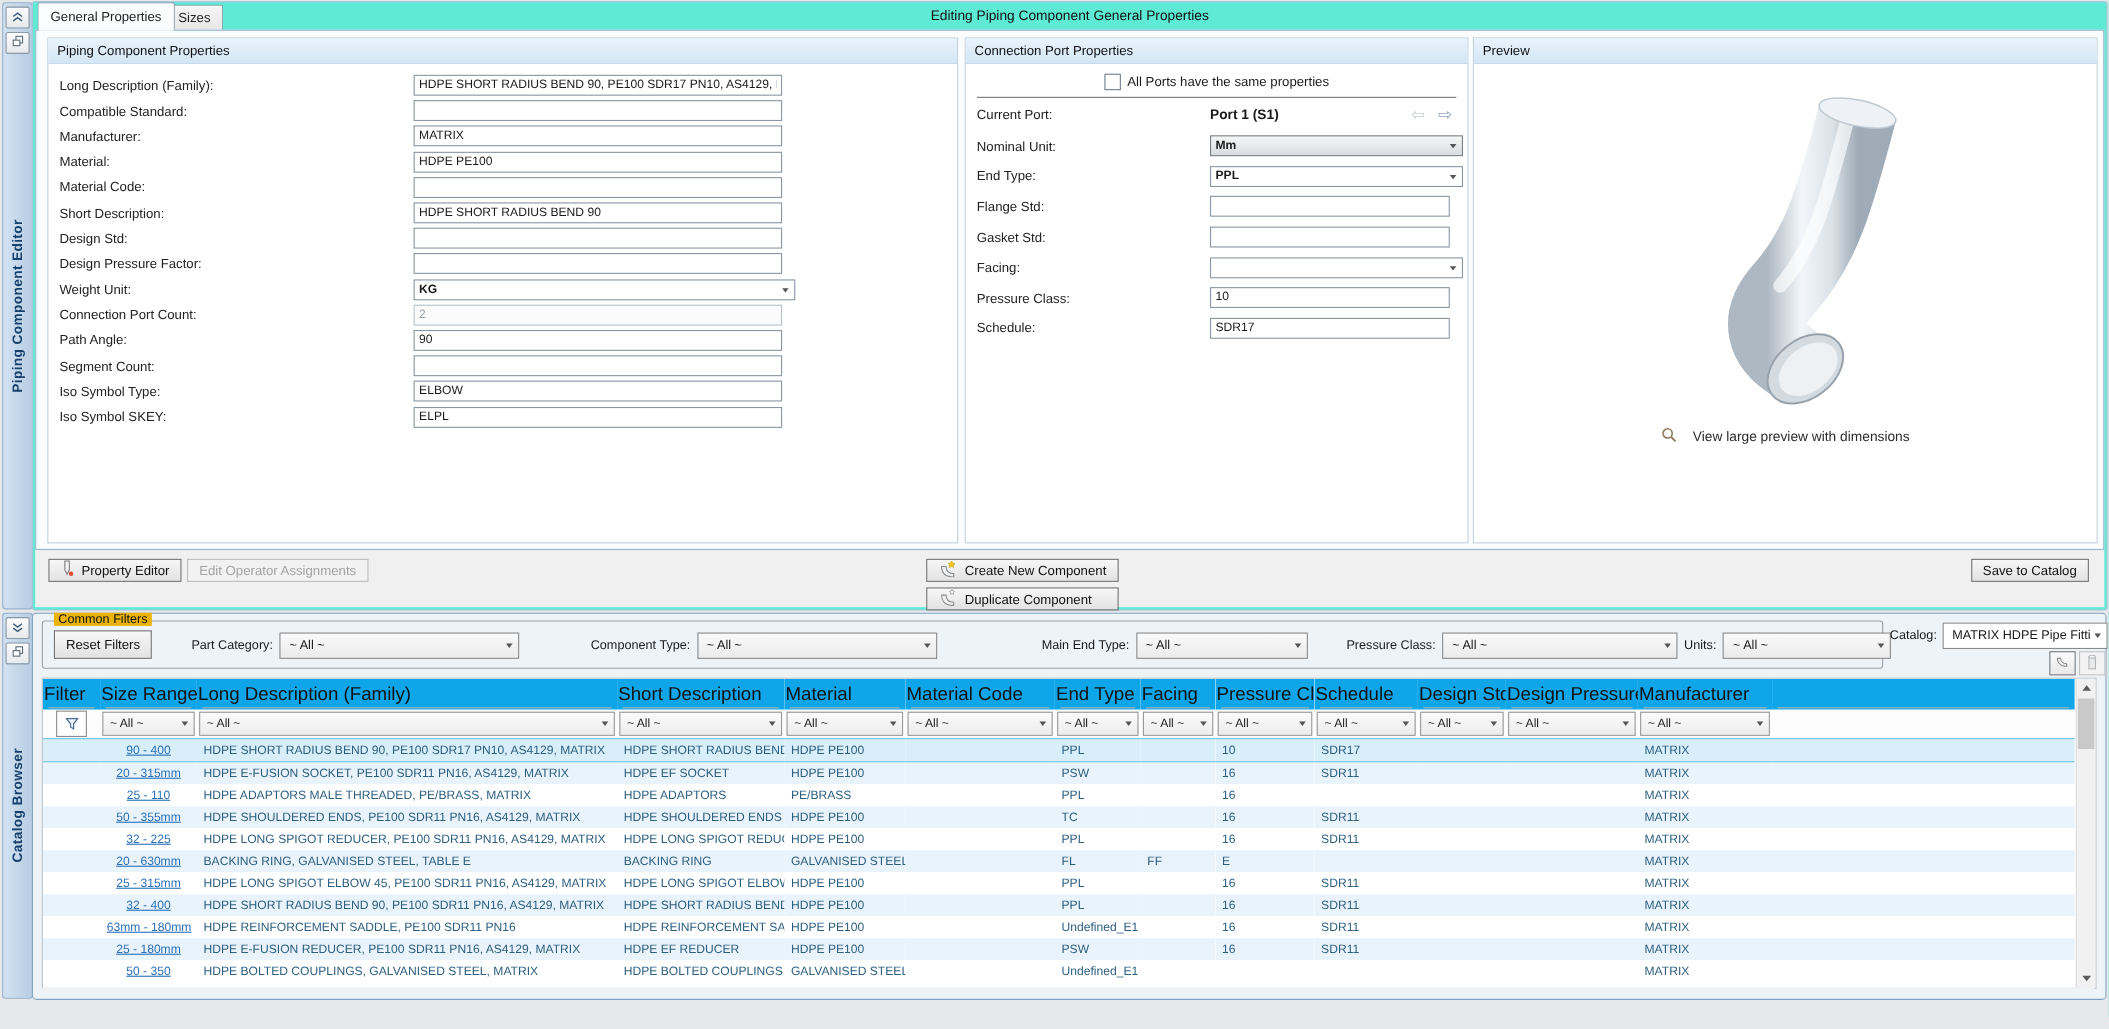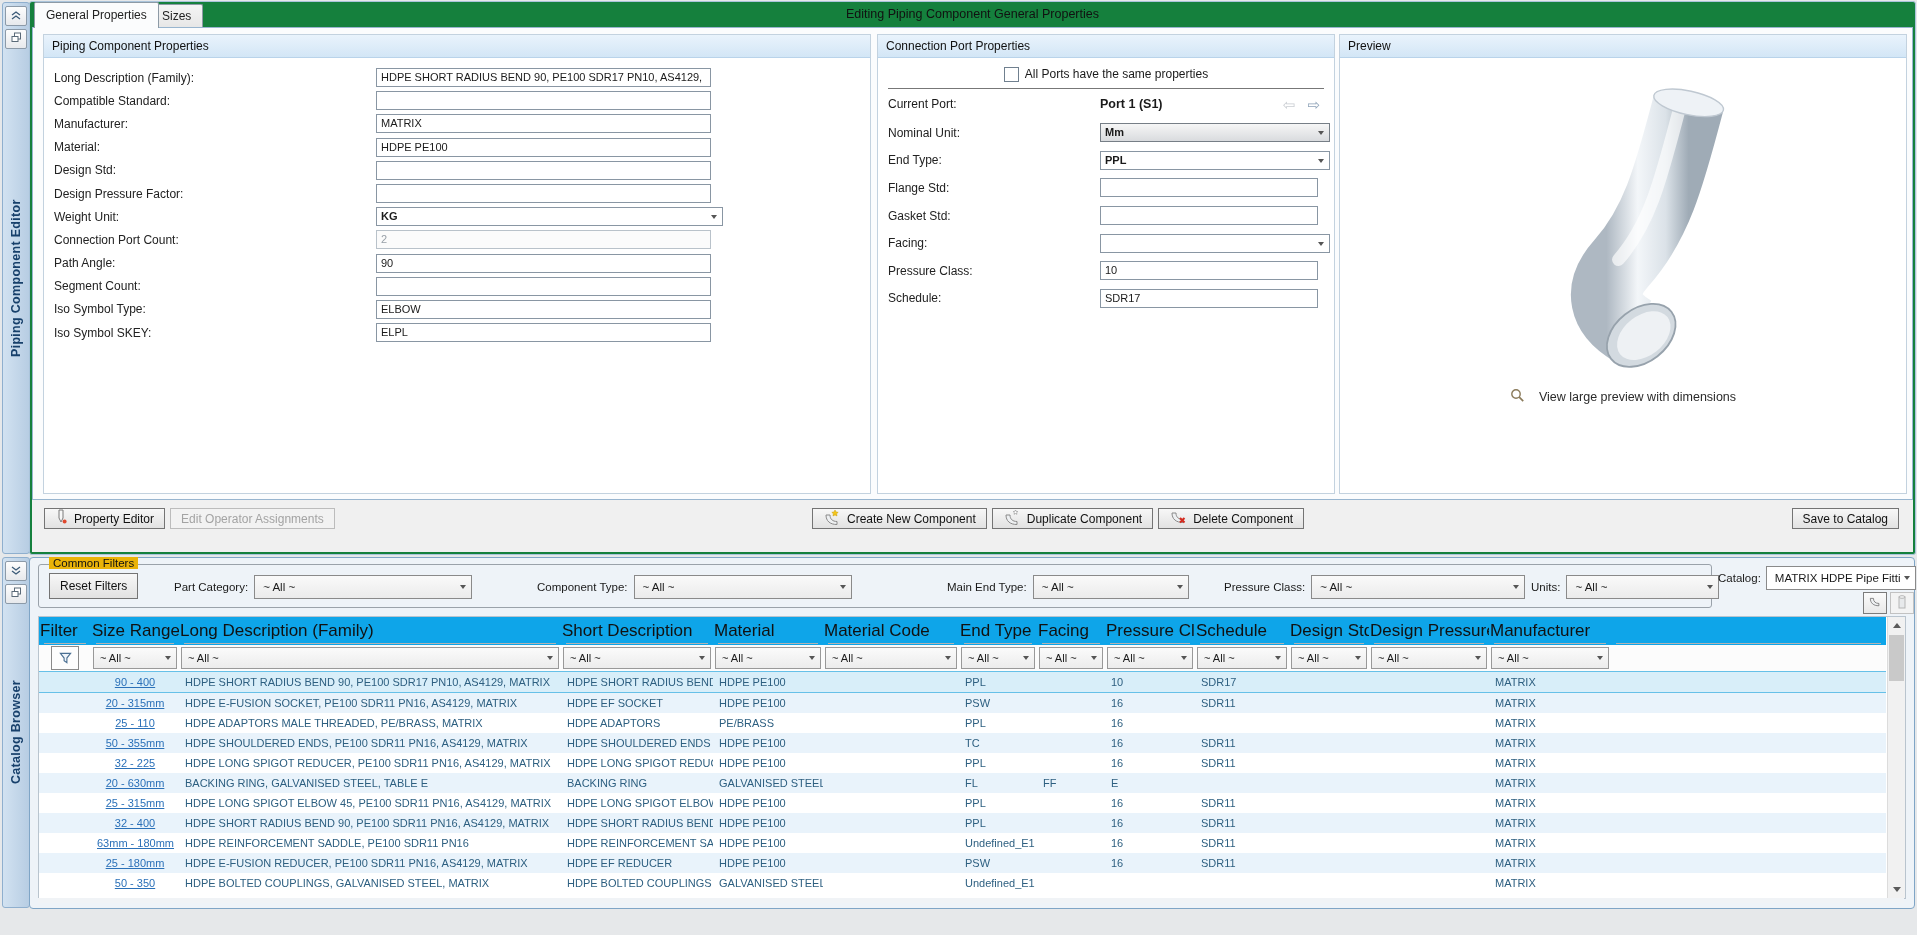--- a/index.html
+++ b/index.html
@@ -8,21 +8,21 @@
   
   .rail{position:absolute;background:linear-gradient(90deg,#d2e2f1,#b7cde3);border:1px solid #8fafce;border-radius:3px;}
   .rail-top{left:2px;top:2px;width:26px;height:550px;}
   .rail-bottom{left:2px;top:557px;width:26px;height:349px;}
   .vlabel{position:absolute;inset:0;display:flex;align-items:center;justify-content:center;
           writing-mode:vertical-rl;transform:rotate(180deg);font-weight:bold;color:#17406b;font-size:12.5px;letter-spacing:.3px;}
   .rail-btns{position:absolute;top:3px;left:2px;display:flex;flex-direction:column;gap:3px;}
   .sq-btn{width:20px;height:18px;border:1px solid #8c9aa8;background:linear-gradient(#fdfdfd,#e7e9ec);display:flex;align-items:center;justify-content:center;border-radius:2px;}
 
   
-  .top-panel{position:absolute;left:29px;top:1px;width:1885px;height:552px;background:#15803d;border:1px solid #aac4db;border-radius:3px;}
+  .top-panel{position:absolute;left:29px;top:1px;width:1885px;height:552px;background:#5eead4;border:1px solid #aac4db;border-radius:3px;}
   .tabbar{position:absolute;left:0;top:0;right:0;height:25px;}
   .tab{position:absolute;bottom:-1px;height:23px;line-height:23px;padding:0 11px;border:1px solid #8d9aa6;border-bottom:none;font-size:12px;background:linear-gradient(#f5f5f5,#e6e6e6);color:#222;border-radius:2px 2px 0 0;}
   .tab.active{height:25px;line-height:25px;background:#fbfcfd;z-index:3;}
   .main-title{position:absolute;left:0;right:0;top:5px;text-align:center;font-size:12.5px;color:#111;}
   .page{position:absolute;left:2px;top:25px;right:2px;height:471px;background:#fbfcfd;border:1px solid #98b5cf;z-index:2;}
 
   
   .gb{position:absolute;top:6px;height:458px;border:1px solid #c3d2df;background:#fff;}
   .gb1{left:10px;width:826px;}
   .gb2{left:844px;width:456px;}
@@ -57,21 +57,21 @@
   
   .preview-body{position:relative;height:435px;}
   .preview-svg{display:block;margin:12px auto 0 auto;}
   .preview-link{position:absolute;left:0;right:0;top:318px;display:flex;justify-content:center;align-items:center;gap:14px;font-size:12.5px;color:#2b2b2b;cursor:pointer;}
 
   
   .actionbar{position:absolute;left:2px;top:497px;right:2px;height:53px;background:#f0f0f0;}
   .btn{height:21px;border:1px solid #747474;background:linear-gradient(#f7f7f7,#e2e2e2);font-size:12px;color:#111;display:inline-flex;align-items:center;gap:6px;padding:0 10px;font-family:"Liberation Sans",sans-serif;}
   .btn.disabled{color:#a3a3a3;border-color:#bcbcbc;background:#f2f2f2;}
   .left-actions{position:absolute;left:12px;top:9px;display:flex;gap:5px;}
-  .center-actions{position:absolute;left:780px;top:9px;display:flex;gap:5px;}
+  .center-actions{position:absolute;left:810px;top:9px;display:flex;gap:5px;flex-direction:column;}
   .save-btn{position:absolute;right:14px;top:9px;}
 
   
   .bottom-panel{position:absolute;left:29px;top:557px;width:1884px;height:350px;background:#eef3f8;border:1px solid #7fa5c6;border-radius:4px;}
   .fieldset{position:absolute;left:8px;top:6px;width:1672px;height:42px;border:1px solid #9aa2aa;border-radius:3px;}
   .fs-label{position:absolute;left:10px;top:-8px;background:#eab308;padding:0 4px;font-size:11.5px;color:#111;}
   .reset-btn{position:absolute;left:10px;top:8px;height:26px;}
   .f-item{position:absolute;top:10px;display:flex;align-items:center;font-size:11.5px;}
   .f-item .f-label{margin-right:6px;}
   .f-combo{position:relative;height:22px;border:1px solid #8a8a8a;background:linear-gradient(#fafafa,#ebebeb);font-size:11.5px;line-height:22px;padding:0 18px 0 8px;overflow:hidden;white-space:nowrap;}
@@ -177,20 +177,32 @@
           <div class="prop-row">
             <div class="prop-label">Manufacturer:</div>
             <div class="inp">
               <span class="val">MATRIX</span>
             </div>
           </div>
           <div class="prop-row">
             <div class="prop-label">Material:</div>
             <div class="inp">
               <span class="val">HDPE PE100</span>
+            </div>
+          </div>
+          <div class="prop-row">
+            <div class="prop-label">Material Code:</div>
+            <div class="inp">
+              <span class="val"></span>
+            </div>
+          </div>
+          <div class="prop-row">
+            <div class="prop-label">Short Description:</div>
+            <div class="inp">
+              <span class="val">HDPE SHORT RADIUS BEND 90</span>
             </div>
           </div>
           <div class="prop-row">
             <div class="prop-label">Design Std:</div>
             <div class="inp">
               <span class="val"></span>
             </div>
           </div>
           <div class="prop-row">
             <div class="prop-label">Design Pressure Factor:</div>

